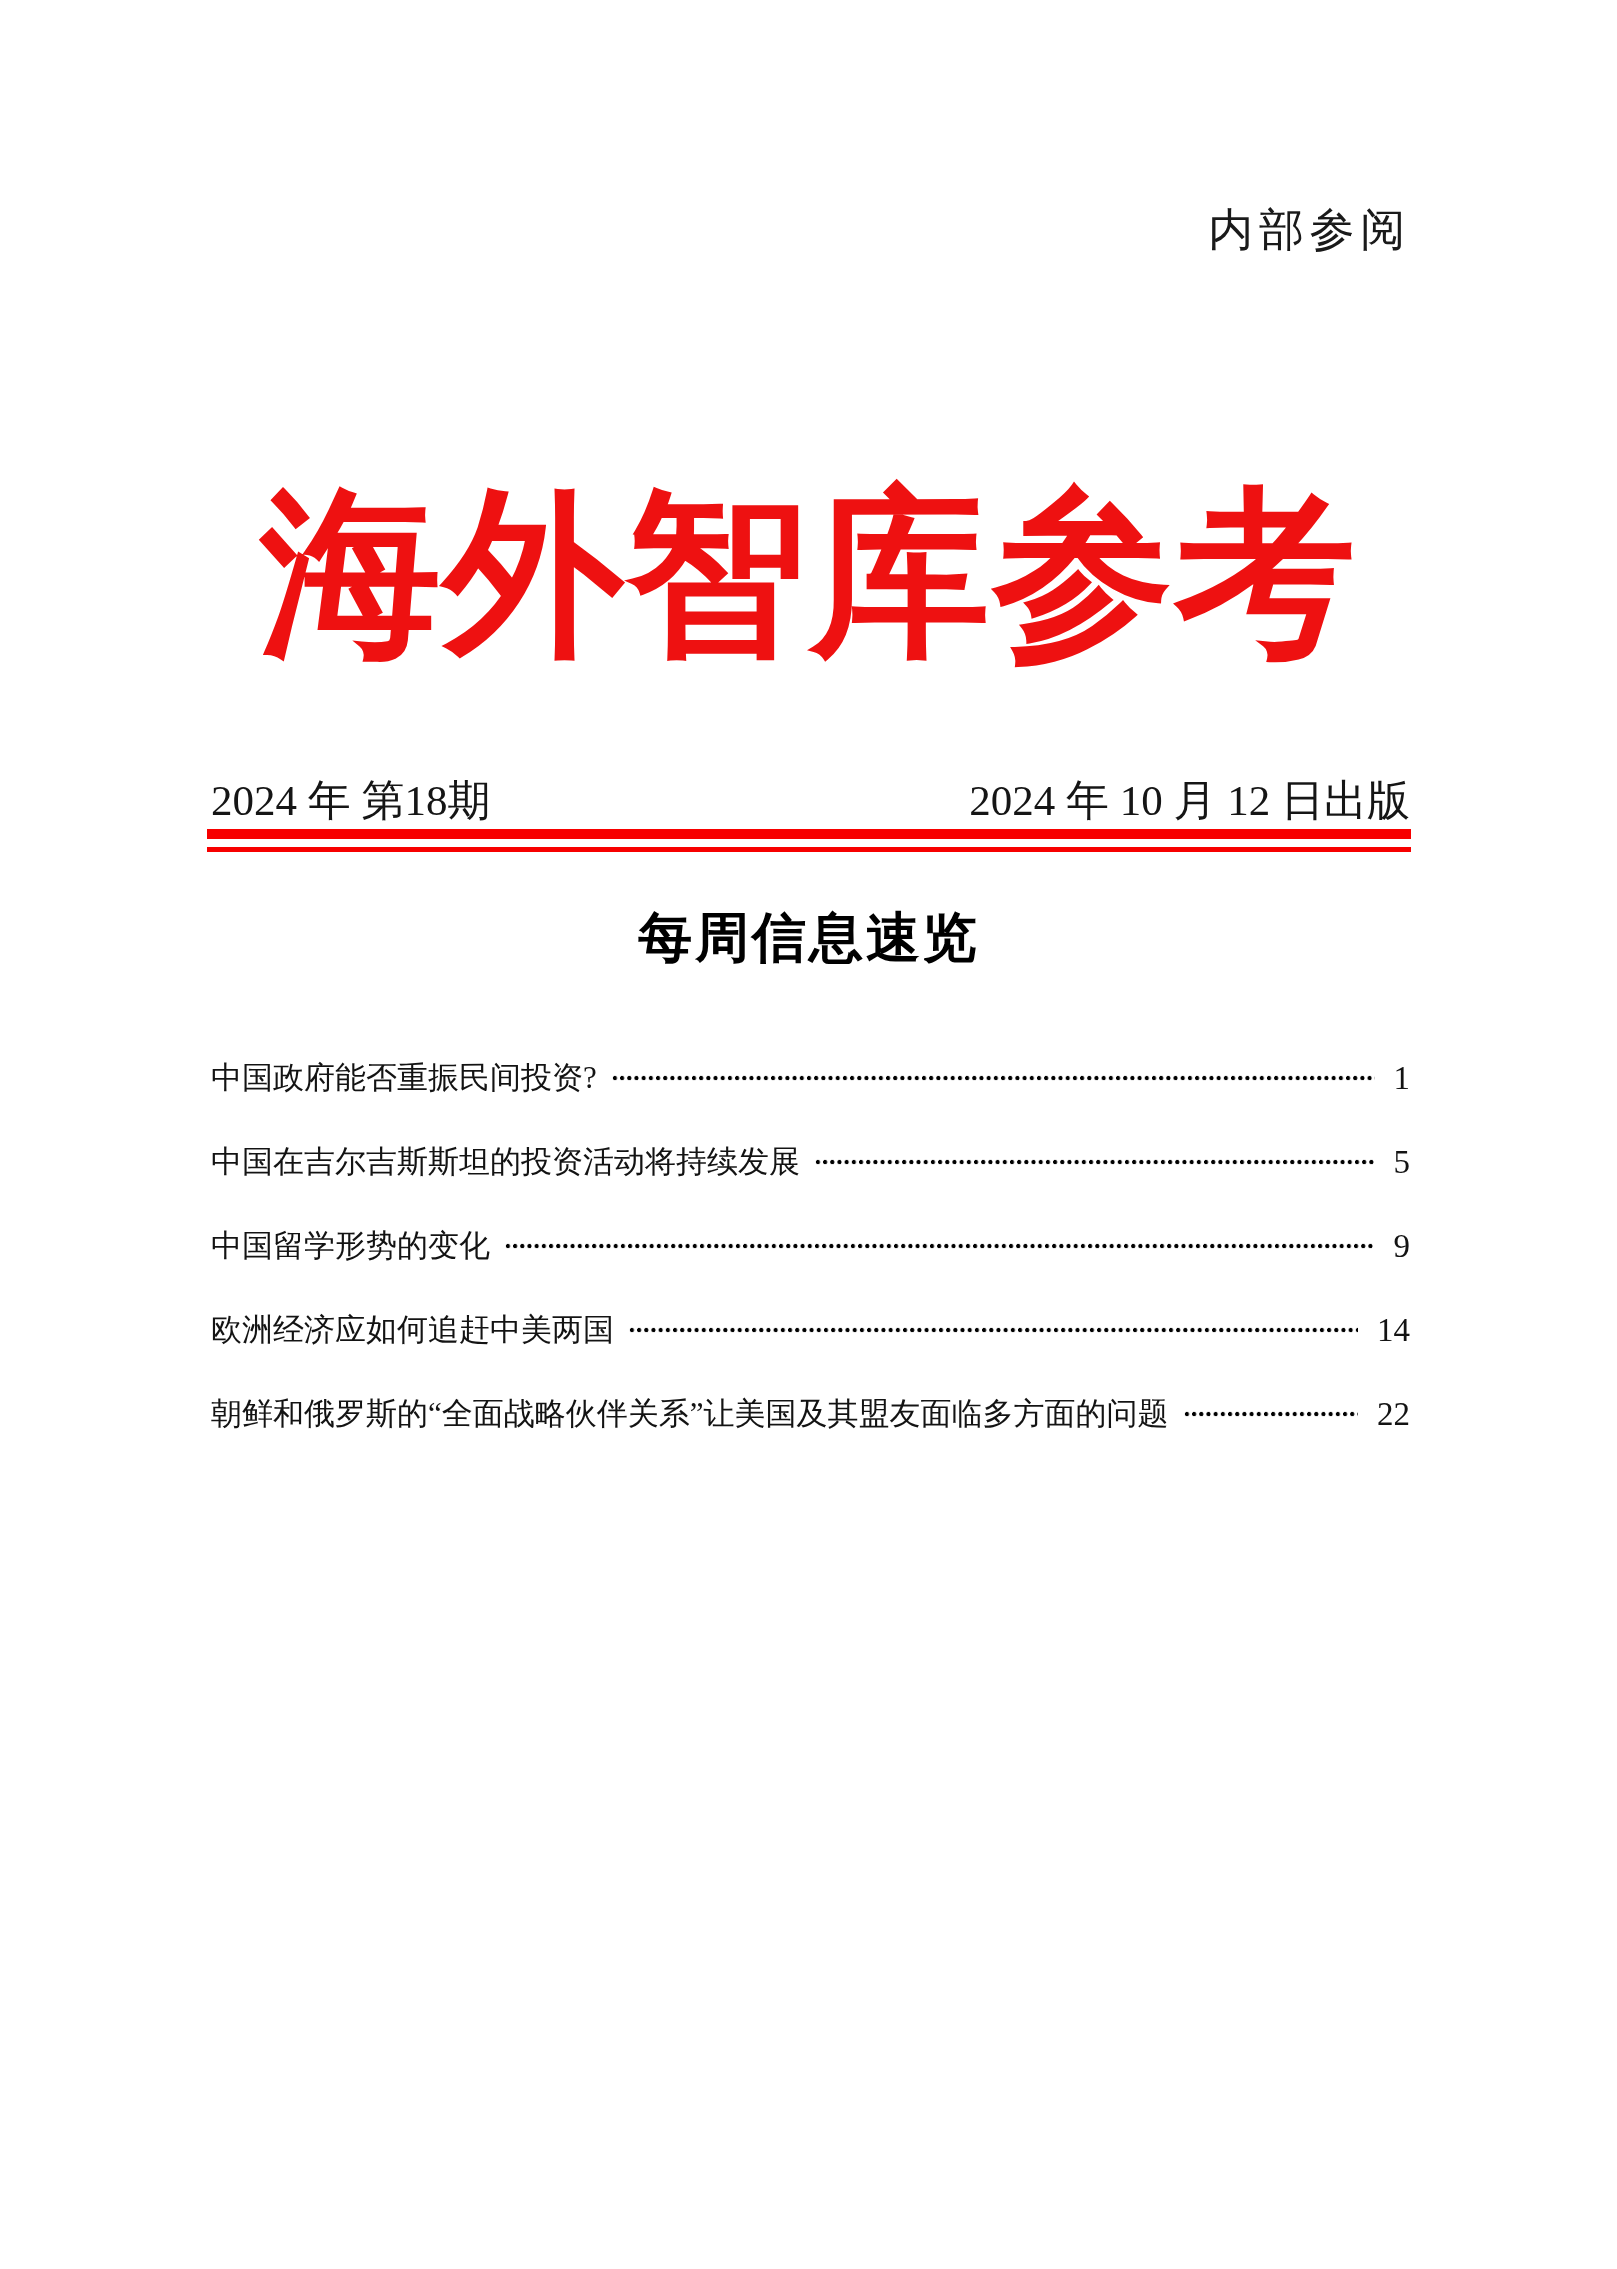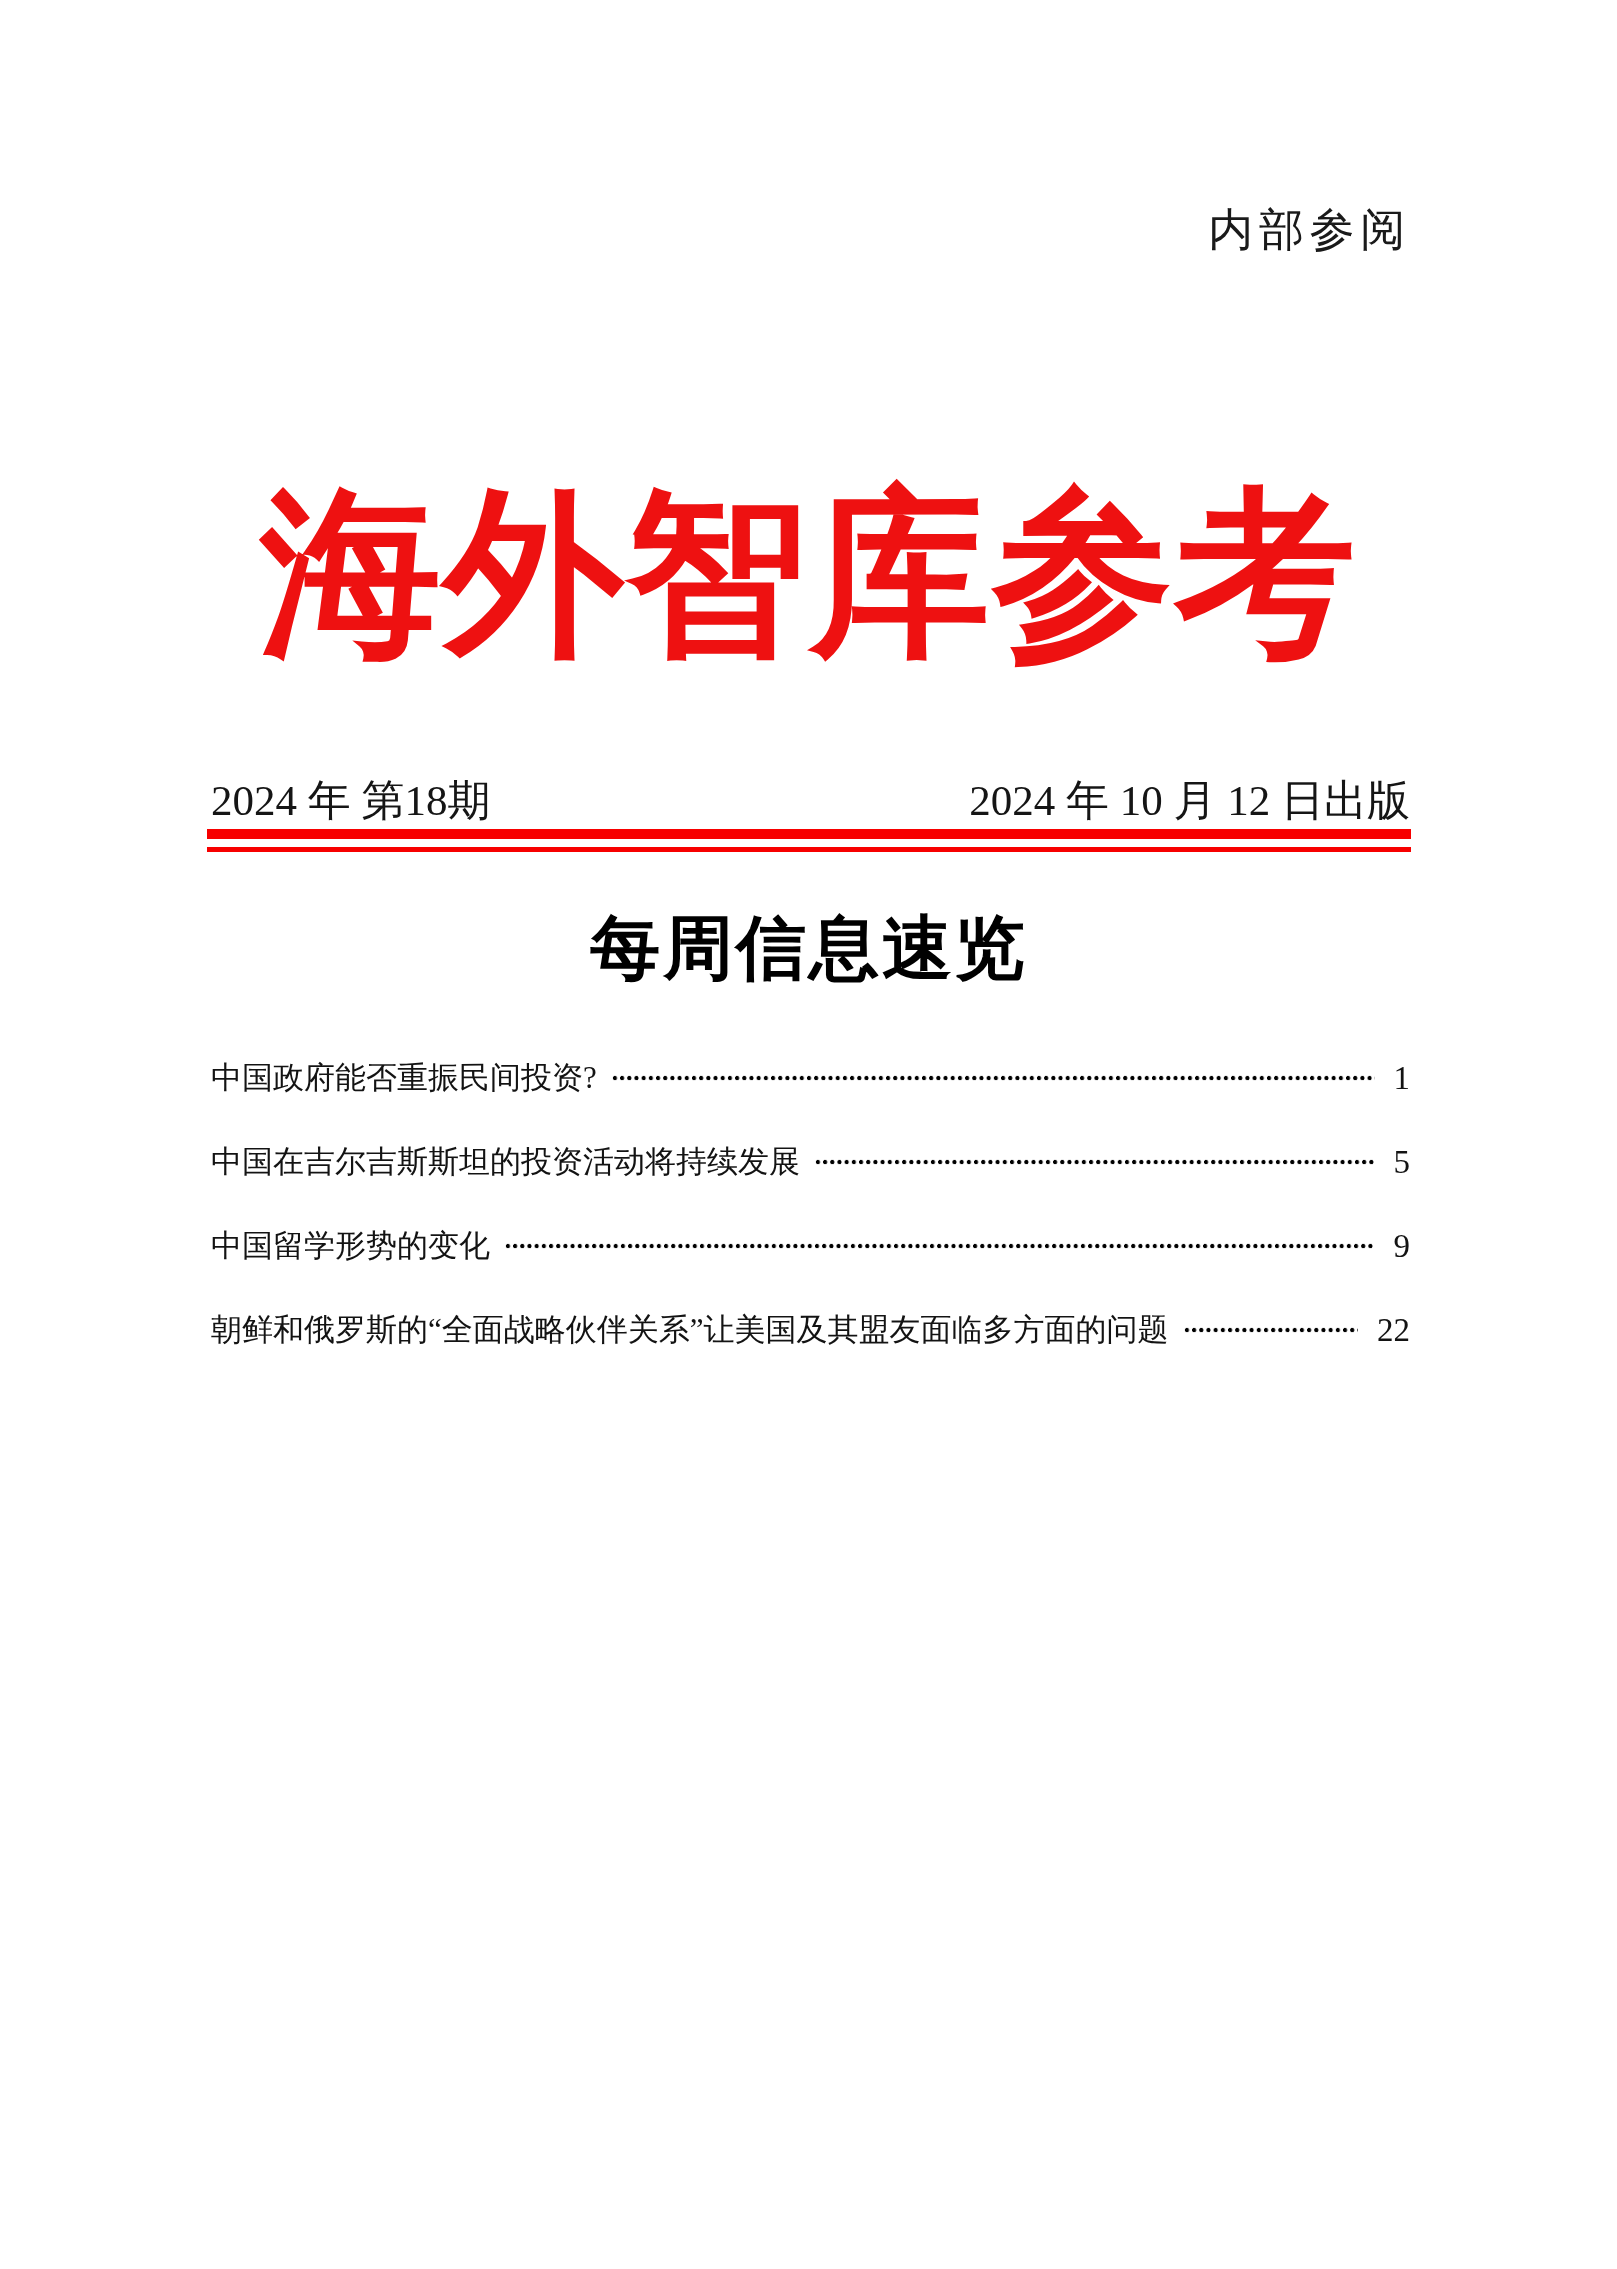--- a/index.html
+++ b/index.html
@@ -71,21 +71,21 @@
     border-bottom: 5.7px solid #f70000;
   }
 
   
   .section-heading {
     position: absolute;
     top: 902px;
     left: 0;
     width: 100%;
     text-align: center;
-    font-size: 70px;
+    font-size: 54px;
     font-weight: bold;
     letter-spacing: 2.9px;
     font-family: "DejaVu Sans", "Liberation Sans", sans-serif;
     color: #000000;
     white-space: nowrap;
   }
 
   
   .toc {
     position: absolute;
@@ -167,20 +167,25 @@
       <span class="toc-leader"></span>
       <span class="toc-page">5</span>
     </div>
 
     <div class="toc-row">
       <span class="toc-title">中国留学形势的变化</span>
       <span class="toc-leader"></span>
       <span class="toc-page">9</span>
     </div>
 
+    <div class="toc-row">
+      <span class="toc-title">欧洲经济应如何追赶中美两国</span>
+      <span class="toc-leader"></span>
+      <span class="toc-page">14</span>
+    </div>
 
 
     <div class="toc-row">
       <span class="toc-title">朝鲜和俄罗斯的“全面战略伙伴关系”让美国及其盟友面临多方面的问题</span>
       <span class="toc-leader"></span>
       <span class="toc-page">22</span>
     </div>
   </div>
 
 

